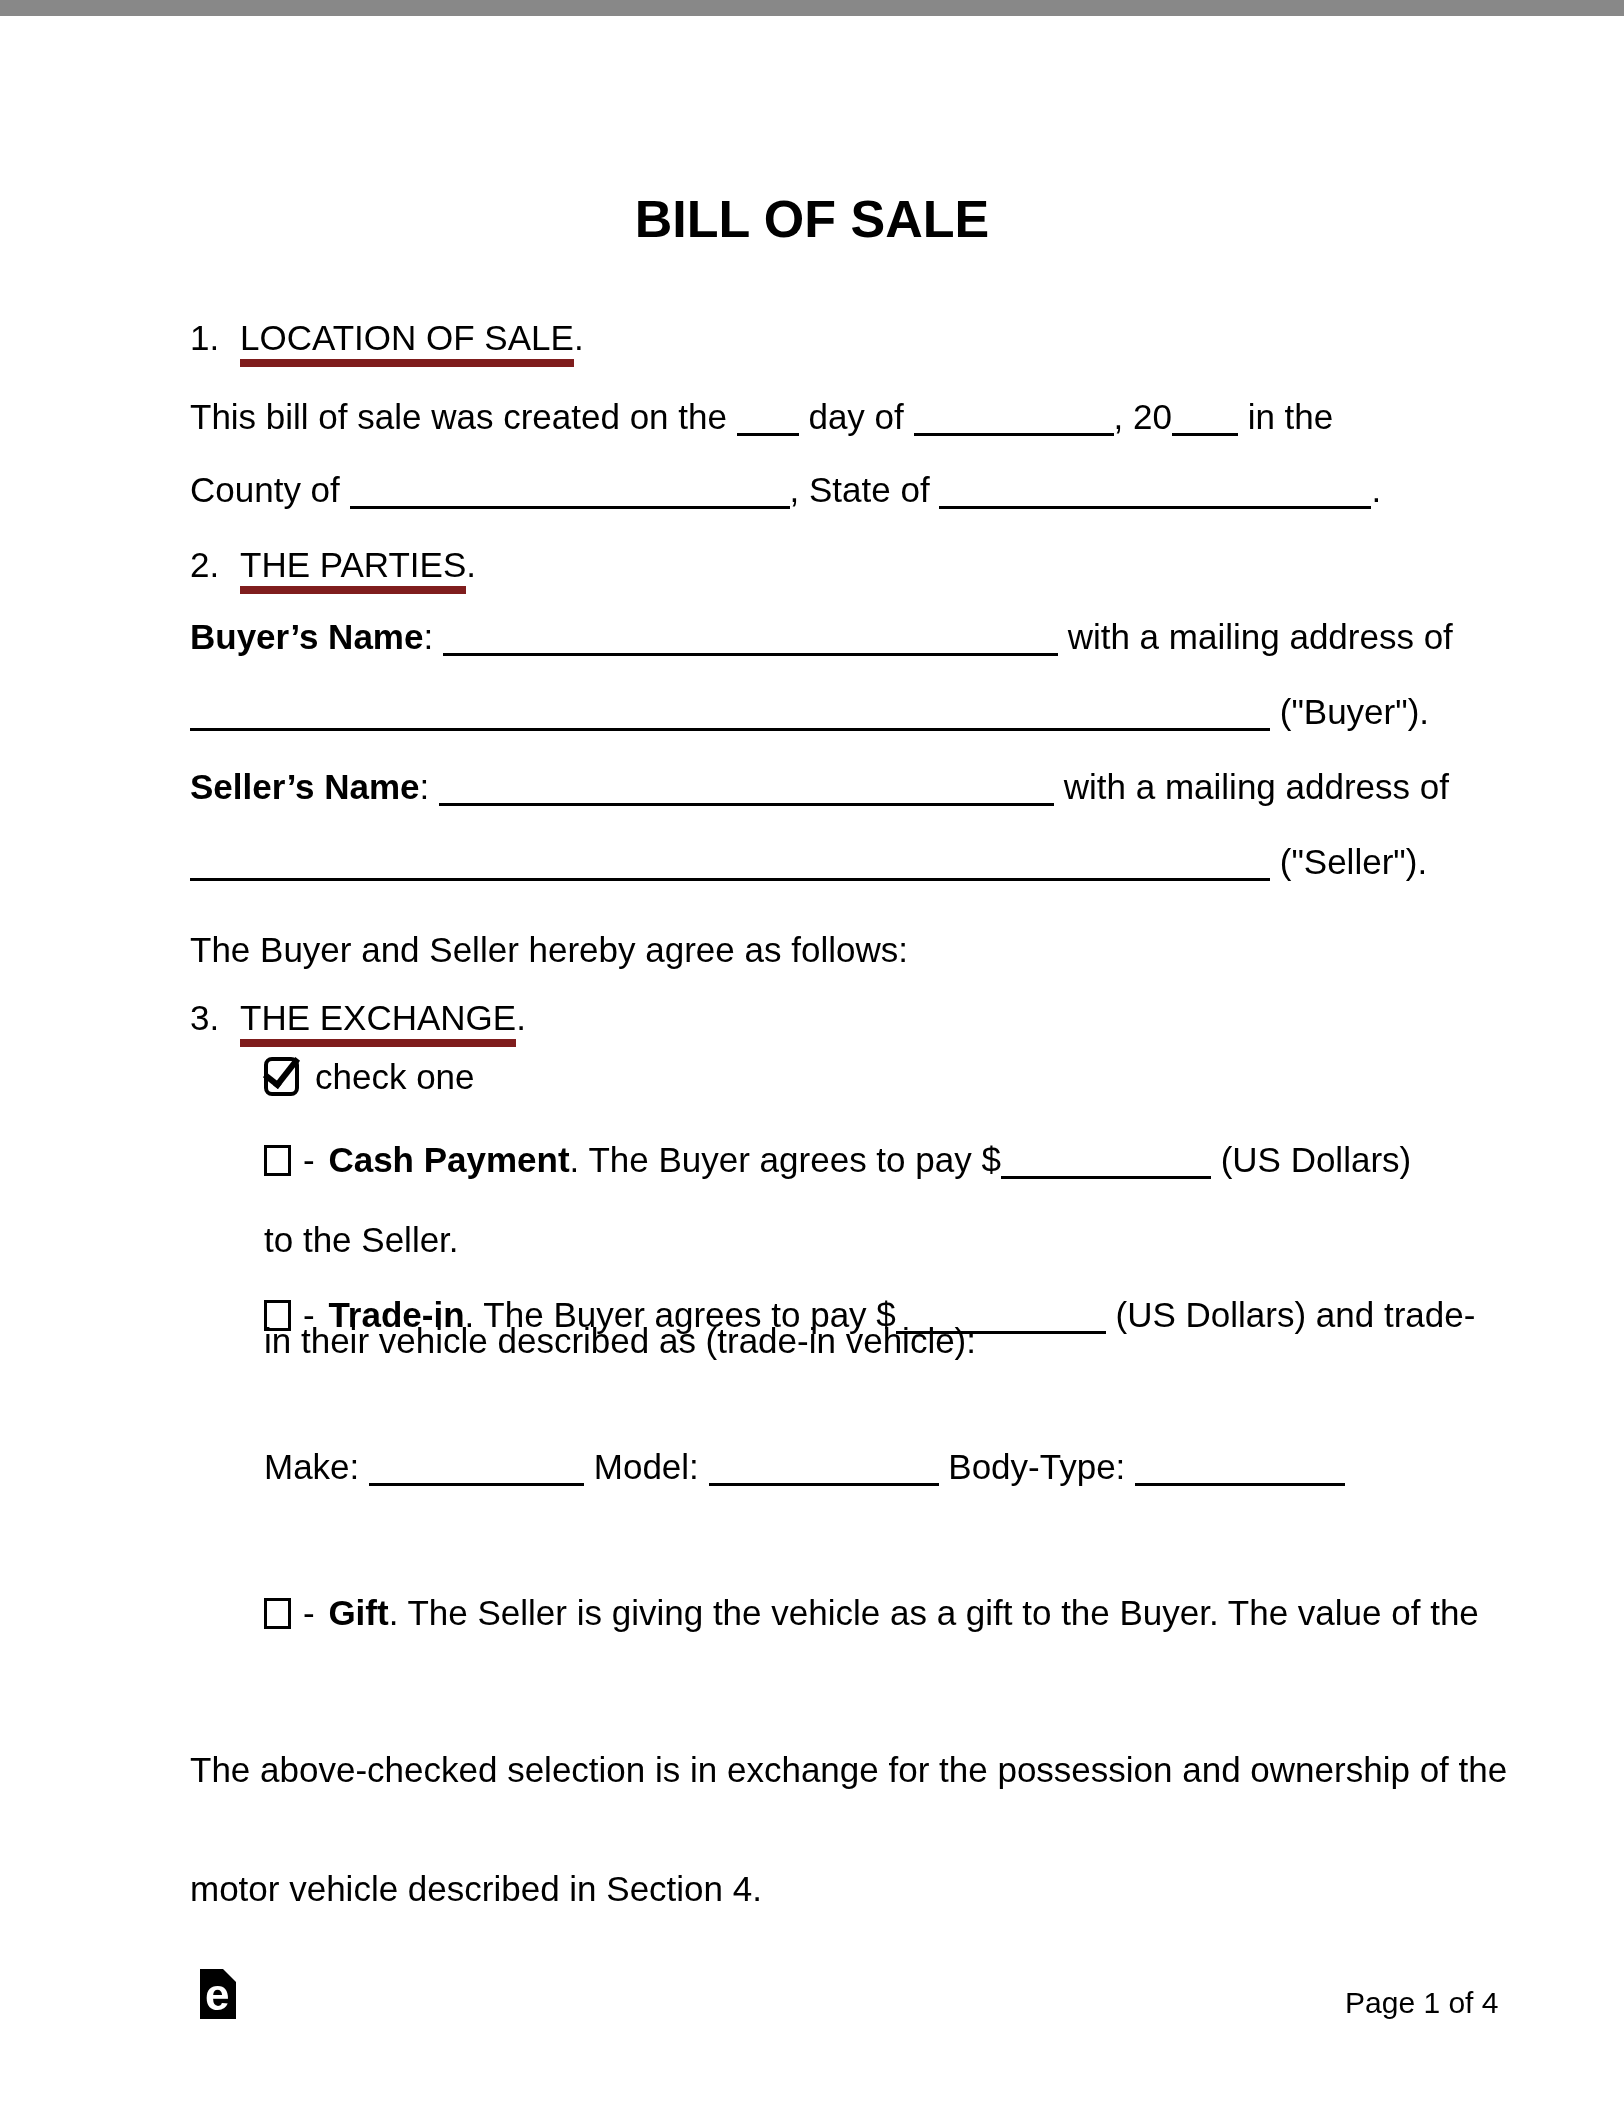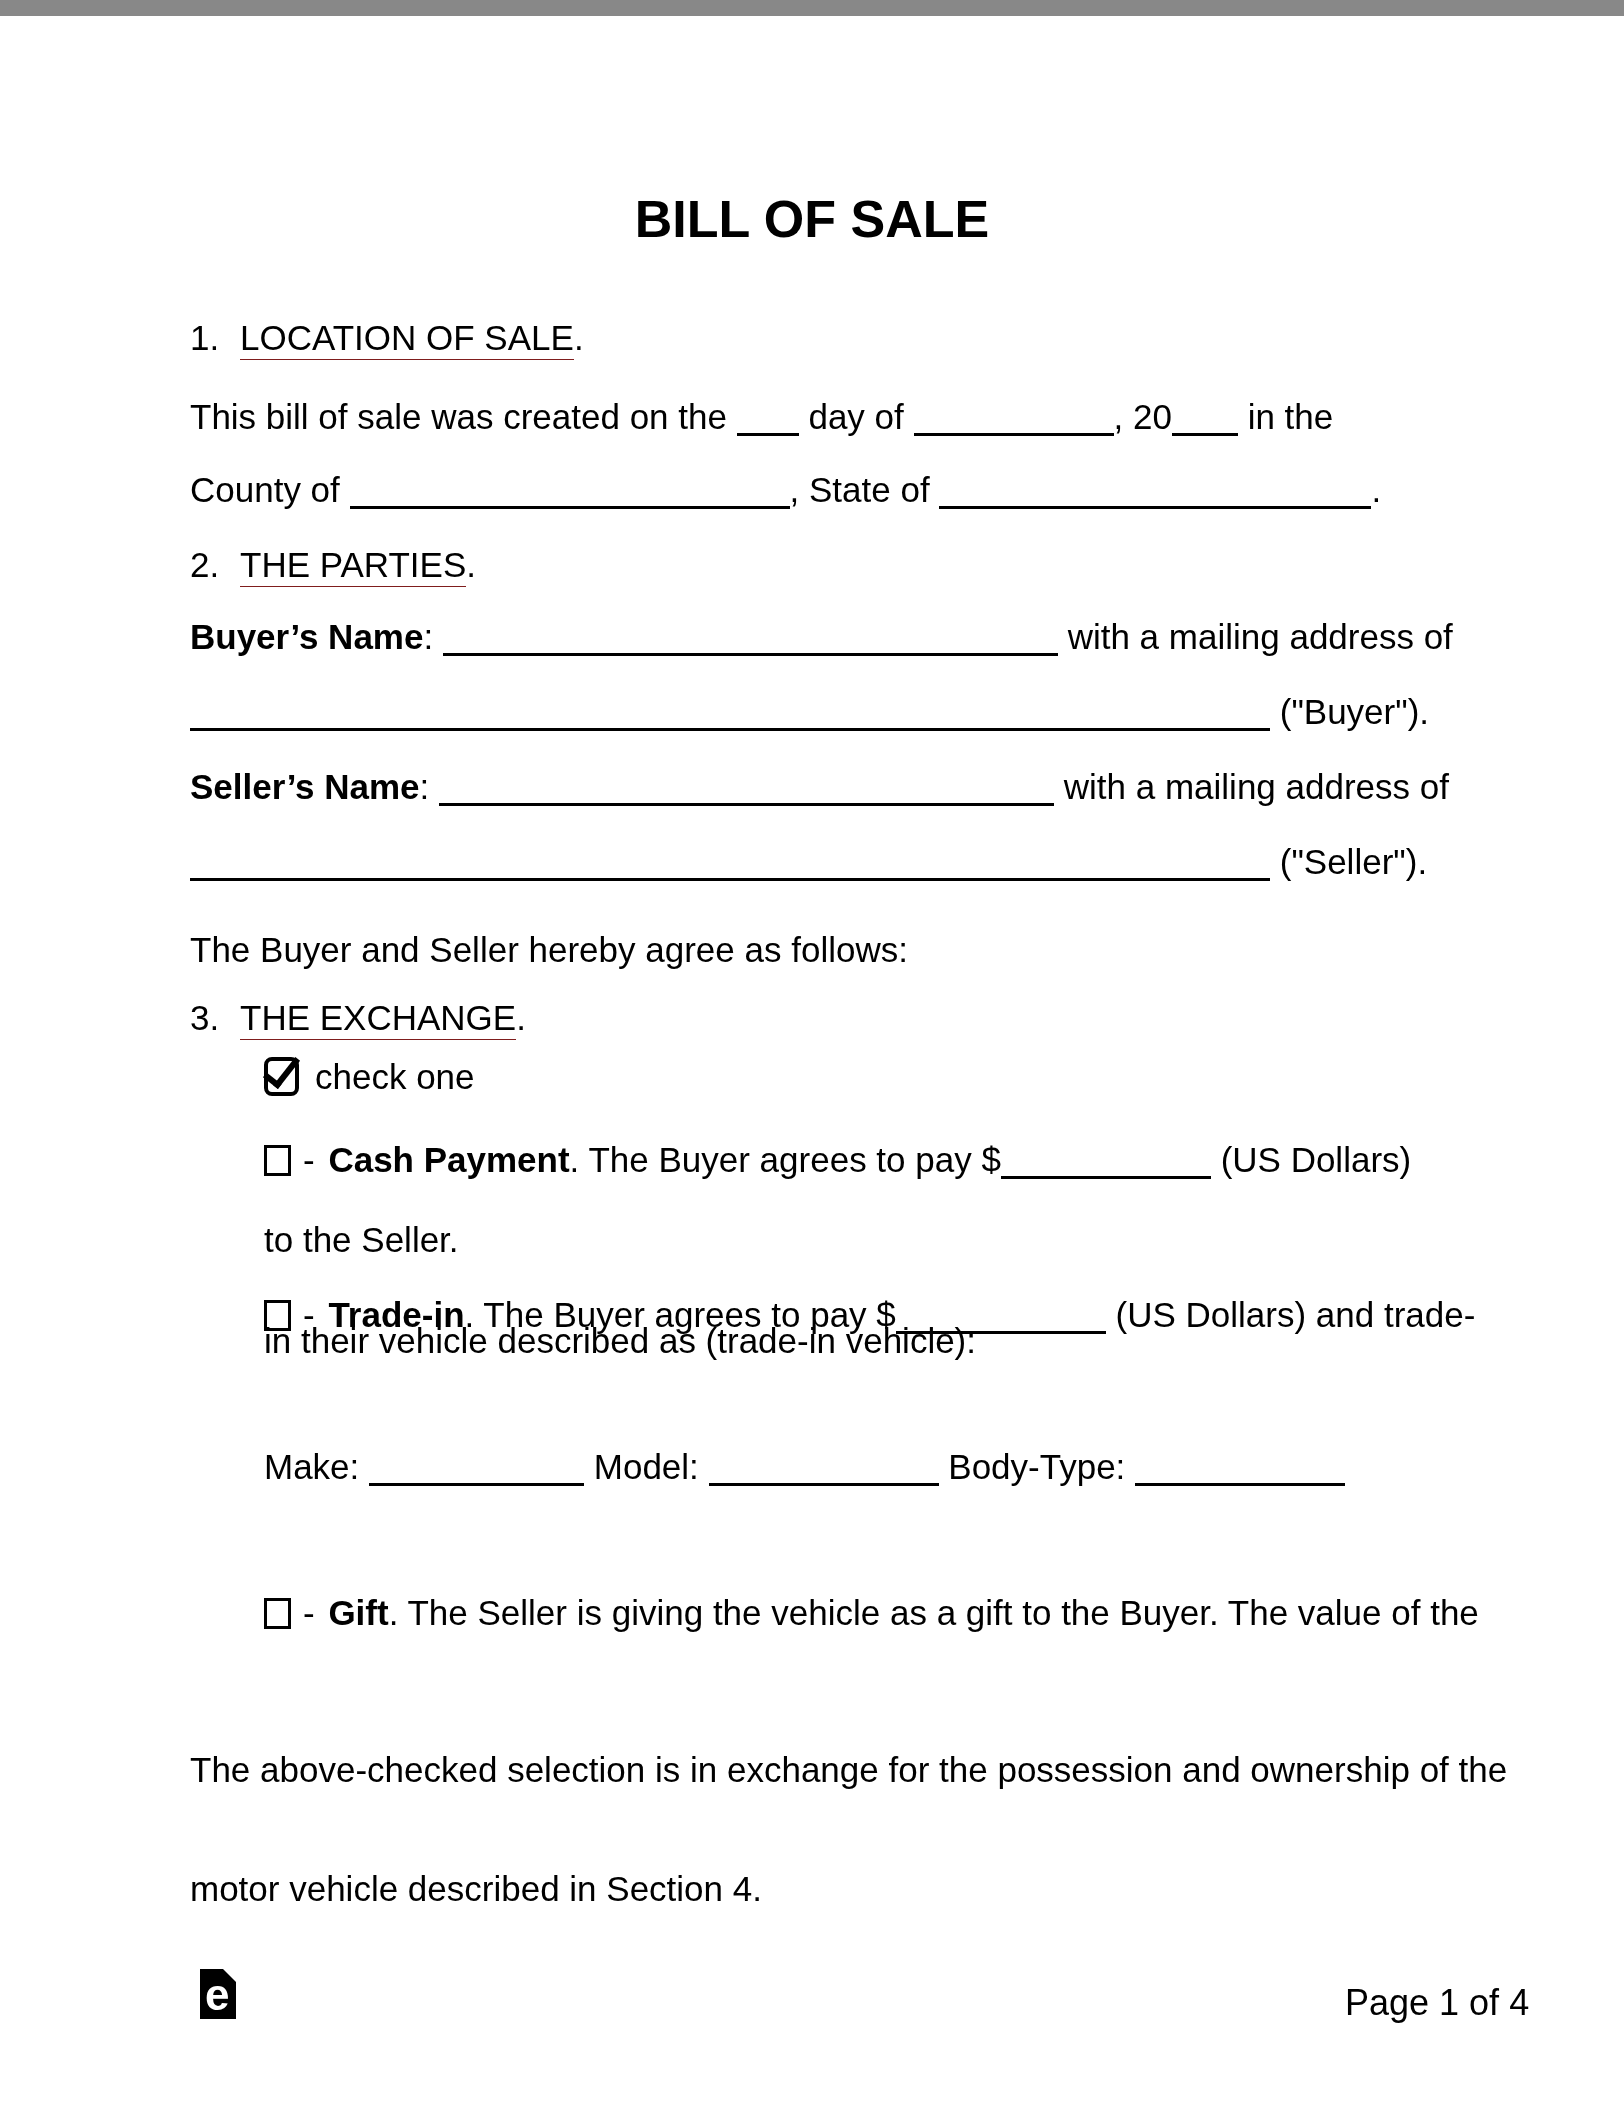--- a/index.html
+++ b/index.html
@@ -13,21 +13,21 @@
     overflow:hidden;
     margin:16px auto;
   }
   .title{
     position:absolute;top:172px;left:0;width:100%;
     text-align:center;font-size:52px;font-weight:bold;line-height:62px;
   }
   .line{position:absolute;left:190px;line-height:46px;white-space:nowrap;}
   .indent{left:240px;padding-left:24px;}
   .hnum{display:inline-block;width:50px;}
-  .hul{border-bottom:1px solid #7f1d1d;padding-bottom:2px;}
+  .hul{border-bottom:8px solid #7f1d1d;padding-bottom:2px;}
   b{font-weight:bold;}
   .bl{display:inline-block;height:1px;border-bottom:3px solid #000;vertical-align:-7px;}
   .w62{width:62px}.w66{width:66px}.w200{width:200px}.w210{width:210px}
   .w205{width:205px}.w215{width:215px}.w220{width:220px}.w228{width:228px}
   .w230{width:230px}.w432{width:432px}.w440{width:440px}
   .w615{width:615px}.w1080{width:1080px}
   .cb-empty{
     display:inline-block;width:21px;height:25px;border:3px solid #000;
     vertical-align:-4px;margin-right:12px;
   }
@@ -49,21 +49,21 @@
     position:absolute;top:0;right:0;width:0;height:0;
     border-top:13px solid #fff;border-left:13px solid #000;
   }
   .logo .letter{
     position:absolute;left:5px;top:4px;
     color:#fff;font-weight:bold;font-size:44px;line-height:44px;
     font-family:"Liberation Sans", sans-serif;
   }
   .pagenum{
     position:absolute;left:1345px;top:1968px;
-    font-size:36px;line-height:38px;white-space:nowrap;
+    font-size:30px;line-height:38px;white-space:nowrap;
   }
 </style>
 </head>
 <body>
 
 <div class="page">
 
   <div class="title">BILL OF SALE</div>
 
   <div class="line" style="top:299px"><span class="hnum">1.</span><span class="hul">LOCATION OF SALE</span><span>.</span></div>

